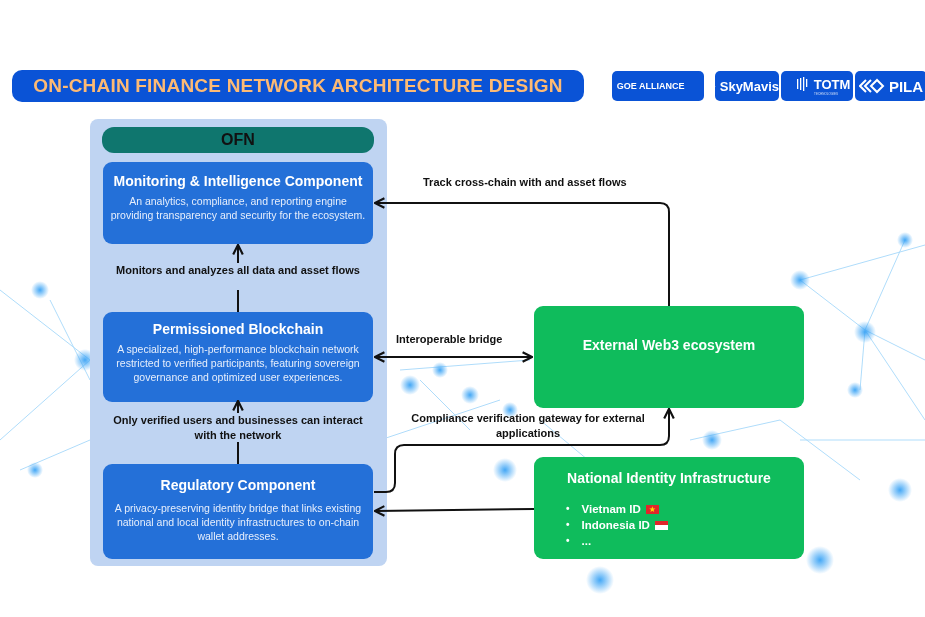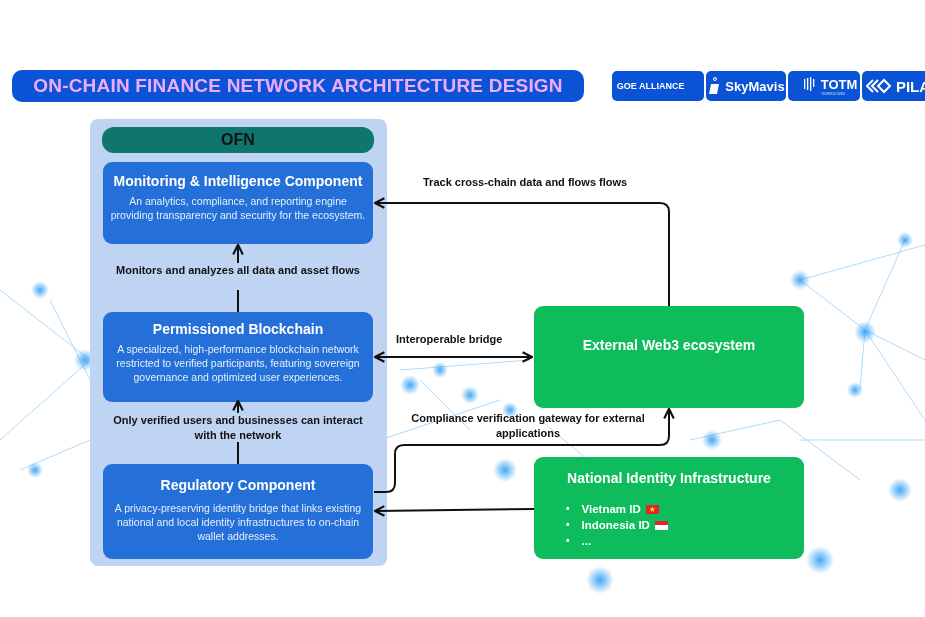--- a/index.html
+++ b/index.html
@@ -4,31 +4,31 @@
 <style>
   * { box-sizing: border-box; margin: 0; padding: 0; }
   html, body { width: 925px; height: 617px; overflow: hidden; background: #ffffff; }
   body { position: relative; font-family: "Liberation Sans", "DejaVu Sans", sans-serif; }
 
   .bg-net { position: absolute; left: 0; top: 0; width: 925px; height: 617px; z-index: 0; }
 
   .title-bar {
     position: absolute; left: 12px; top: 70px; width: 572px; height: 32px;
     background: #0a53d6; border-radius: 10px;
-    color: #f0abfc; font-weight: bold; font-size: 19px; letter-spacing: 0.2px;
+    color: #fdba74; font-weight: bold; font-size: 19px; letter-spacing: 0.2px;
     display: flex; align-items: center; justify-content: center; z-index: 2;
   }
   .logos { position: absolute; left: 612px; top: 71px; display: flex; gap: 2px; z-index: 2; }
   .logo {
     height: 30px; background: #0a53d6; border-radius: 5px; color: #fff;
     font-weight: bold; display: flex; align-items: center; justify-content: center; gap: 4px;
   }
   .logo.goe { width: 92px; font-size: 9px; flex-direction: row; gap: 14px; }
   .logo.goe .sub { font-size: 2.5px; opacity: .8; font-weight: normal; }
-  .logo.sky { width: 80px; font-size: 13px; }
+  .logo.sky { width: 64px; font-size: 13px; margin-left: 9px; }
   .logo.totm { width: 72px; font-size: 13px; flex-direction: column; gap: 0; }
   .logo.totm .row { display: flex; align-items: center; gap: 5px; margin-left: 13px; }
   .logo.totm .sub { font-size: 3px; font-weight: normal; opacity: .8; margin-left: 18px; }
   .logo.pila { width: 72px; font-size: 15px; }
 
   .ofn-panel {
     position: absolute; left: 90px; top: 119px; width: 297px; height: 447px;
     background: #bfd4f2; border-radius: 8px; z-index: 2;
   }
   .ofn-label {
@@ -200,21 +200,21 @@
     <li>
       <span>Indonesia ID</span>
       <span class="flag id"></span>
     </li>
     <li>
       <span>...</span>
     </li>
   </ul>
 </div>
 
-<div class="edge-label el-track">Track cross-chain data and flows flows</div>
+<div class="edge-label el-track">Track cross-chain with and asset flows</div>
 <div class="edge-label el-bridge">Interoperable bridge</div>
 <div class="edge-label el-compliance">Compliance verification gateway for external applications</div>
 
 <svg class="arrows" viewBox="0 0 925 617">
   <defs>
     <marker id="ah" viewBox="0 0 10 10" refX="8" refY="5" markerWidth="6" markerHeight="6" orient="auto-start-reverse">
       <path d="M1 1 L9 5 L1 9" fill="none" stroke="#111" stroke-width="1.8"></path>
     </marker>
   </defs>
   <g fill="none" stroke="#111" stroke-width="2">

